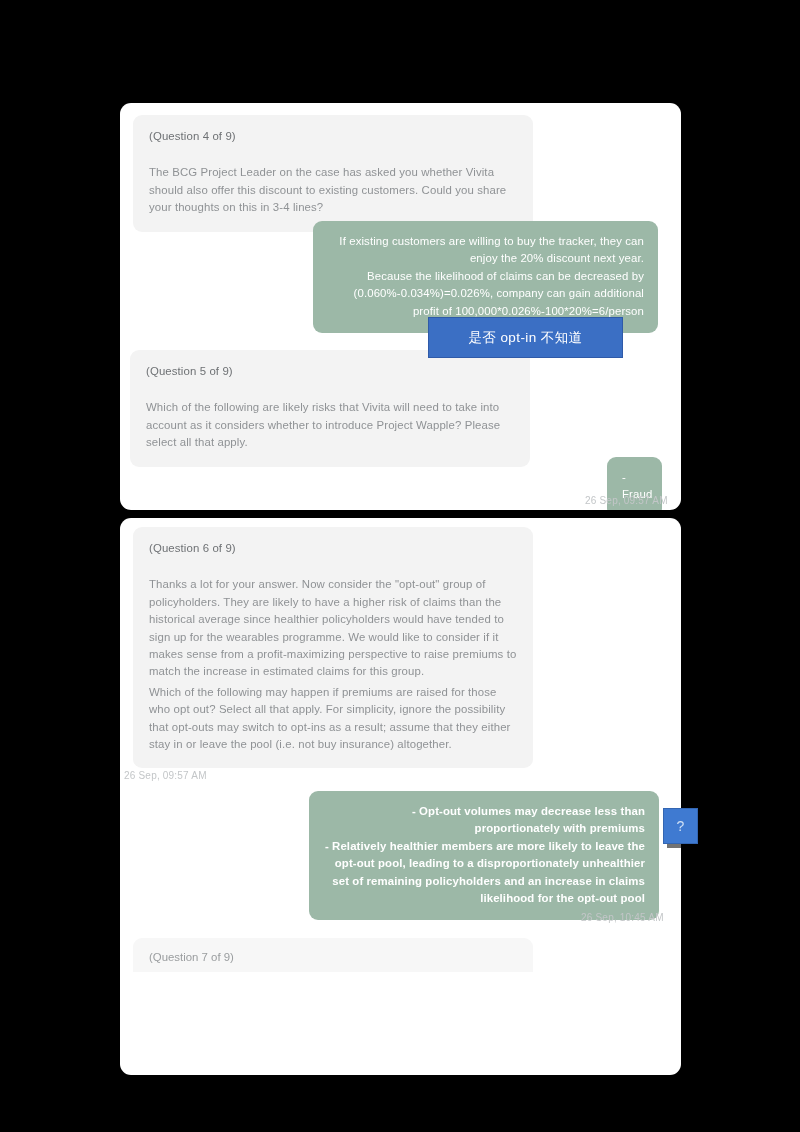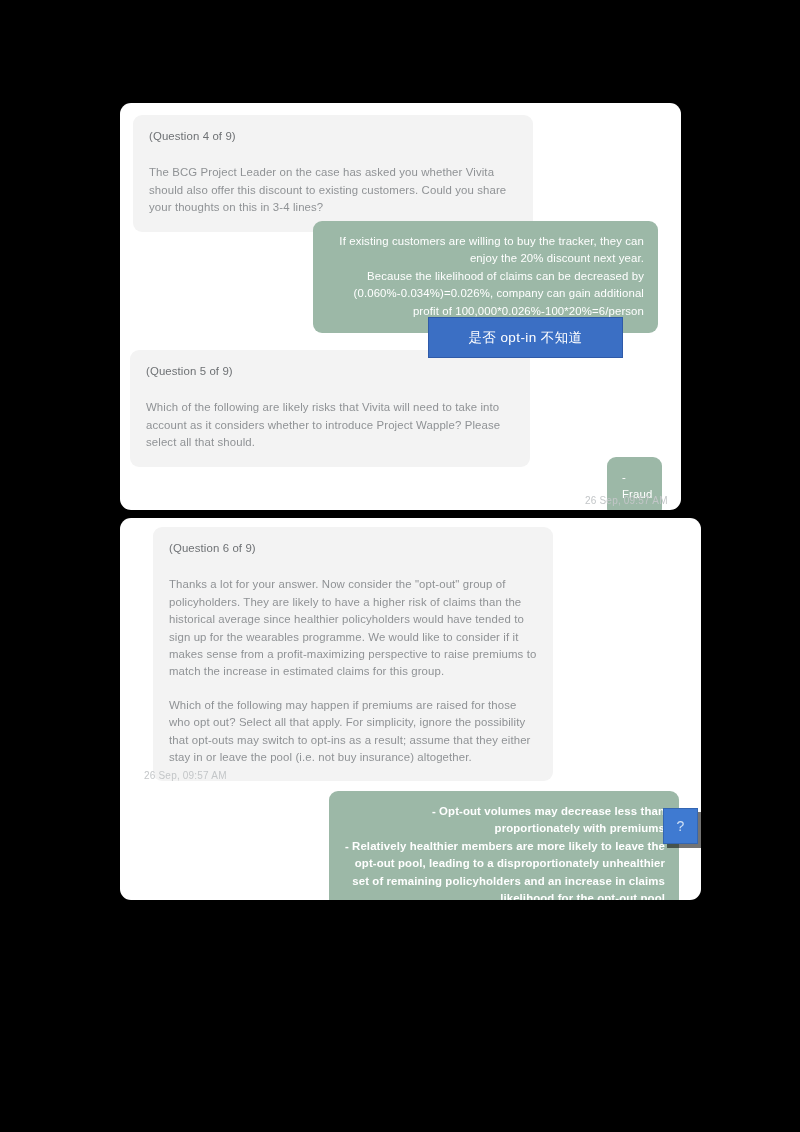--- a/index.html
+++ b/index.html
@@ -33,22 +33,21 @@
   #panel-one {
     left: 120px;
     top: 103px;
     width: 561px;
     height: 407px;
   }
   #panel-two {
     left: 120px;
     top: 518px;
     width: 561px;
-    height: 382px;
-    padding-left: 20px;
+    height: 557px;
   }
 
   .panel-inner {
     position: relative;
     width: 100%;
     height: 100%;
   }
 
   
   .bubble {
@@ -72,21 +71,21 @@
   }
   .bubble .qlabel {
     display: block;
     color: #6e7174;
     margin-bottom: 19px;
   }
   .bubble p {
     margin: 0;
   }
   .bubble p + p {
-    margin-top: 16px;
+    margin-top: 3px;
   }
 
   
   .timestamp {
     position: absolute;
     font-size: 10px;
     letter-spacing: 0.02em;
     color: #c3c6c8;
     white-space: nowrap;
   }
@@ -166,21 +165,21 @@
       </div>
 
       <div class="bubble outgoing" id="bubble-ans4">
         <p>If existing customers are willing to buy the tracker, they can enjoy the 20% discount next year.</p>
         <p style="margin-top:0">Because the likelihood of claims can be decreased by (0.060%-0.034%)=0.026%, company can gain additional profit of 100,000*0.026%-100*20%=6/person</p>
       </div>
       <div class="timestamp" id="ts-ans4">09:57 AM</div>
 
       <div class="bubble incoming" id="bubble-q5">
         <span class="qlabel">(Question 5 of 9)</span>
-        <p>Which of the following are likely risks that Vivita will need to take into account as it considers whether to introduce Project Wapple? Please select all that should.</p>
+        <p>Which of the following are likely risks that Vivita will need to take into account as it considers whether to introduce Project Wapple? Please select all that apply.</p>
       </div>
 
       <div class="bubble outgoing" id="bubble-fraud">
         <p>- Fraud</p>
       </div>
       <div class="timestamp" id="ts-fraud">26 Sep, 09:57 AM</div>
 
     </div>
   </div>
 

